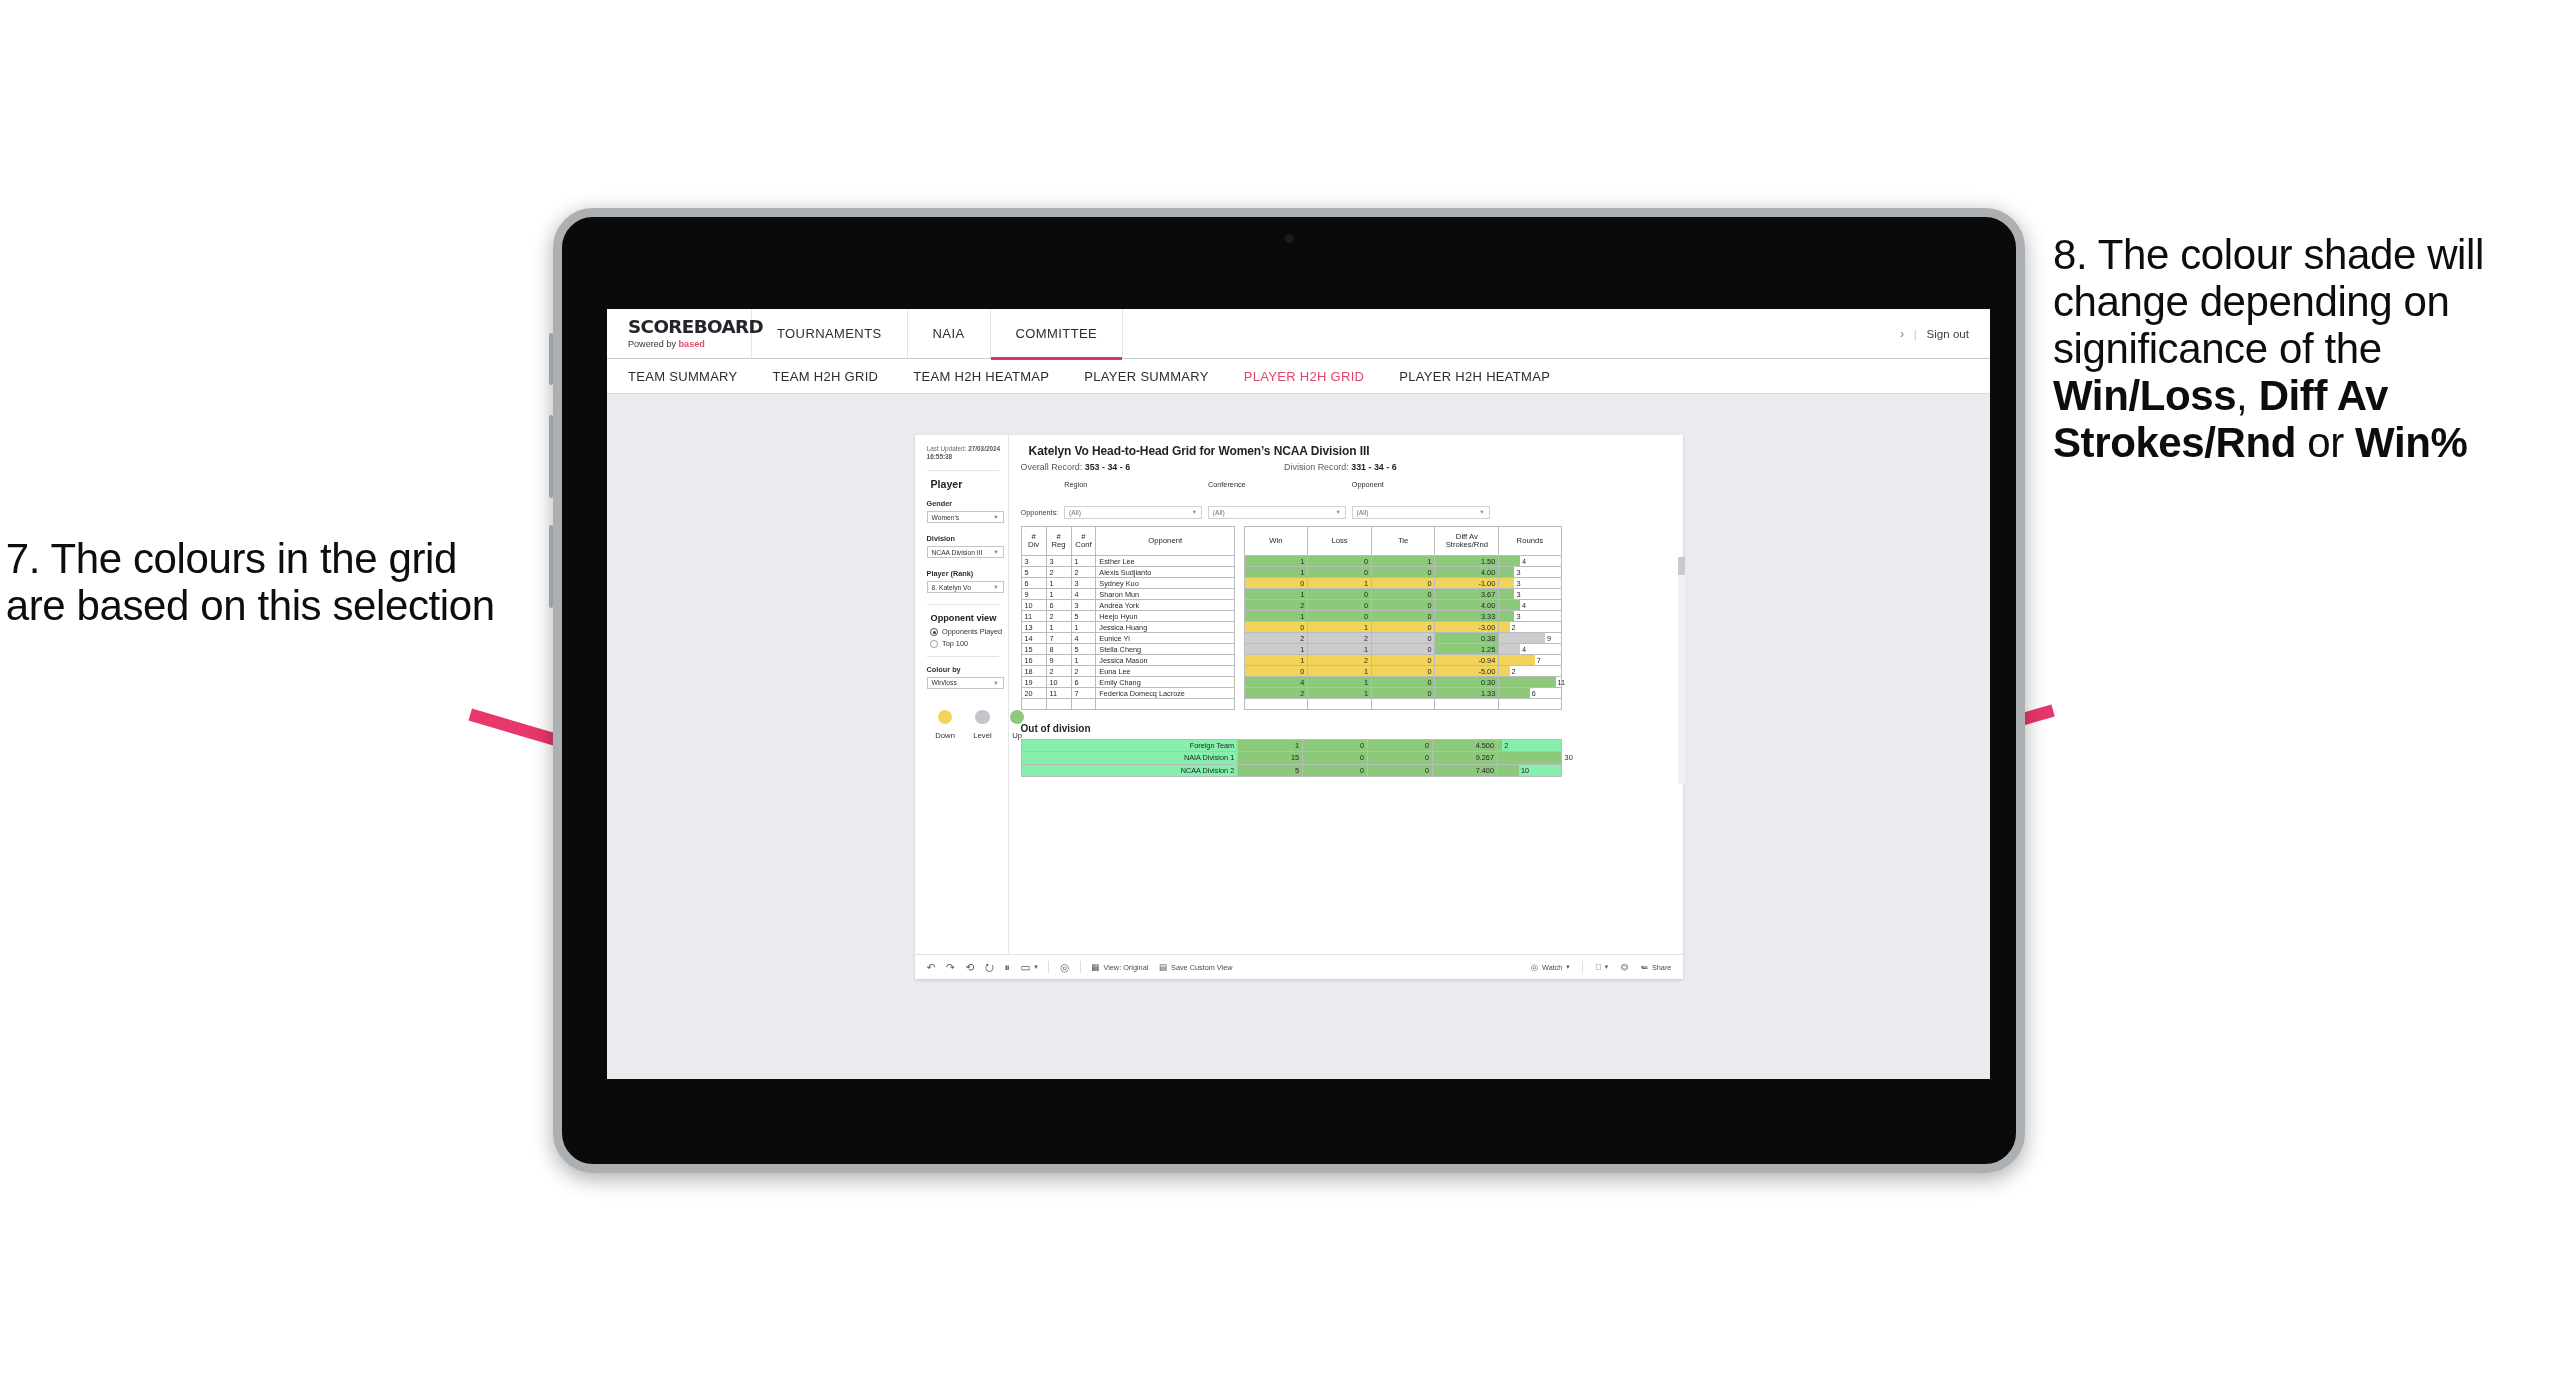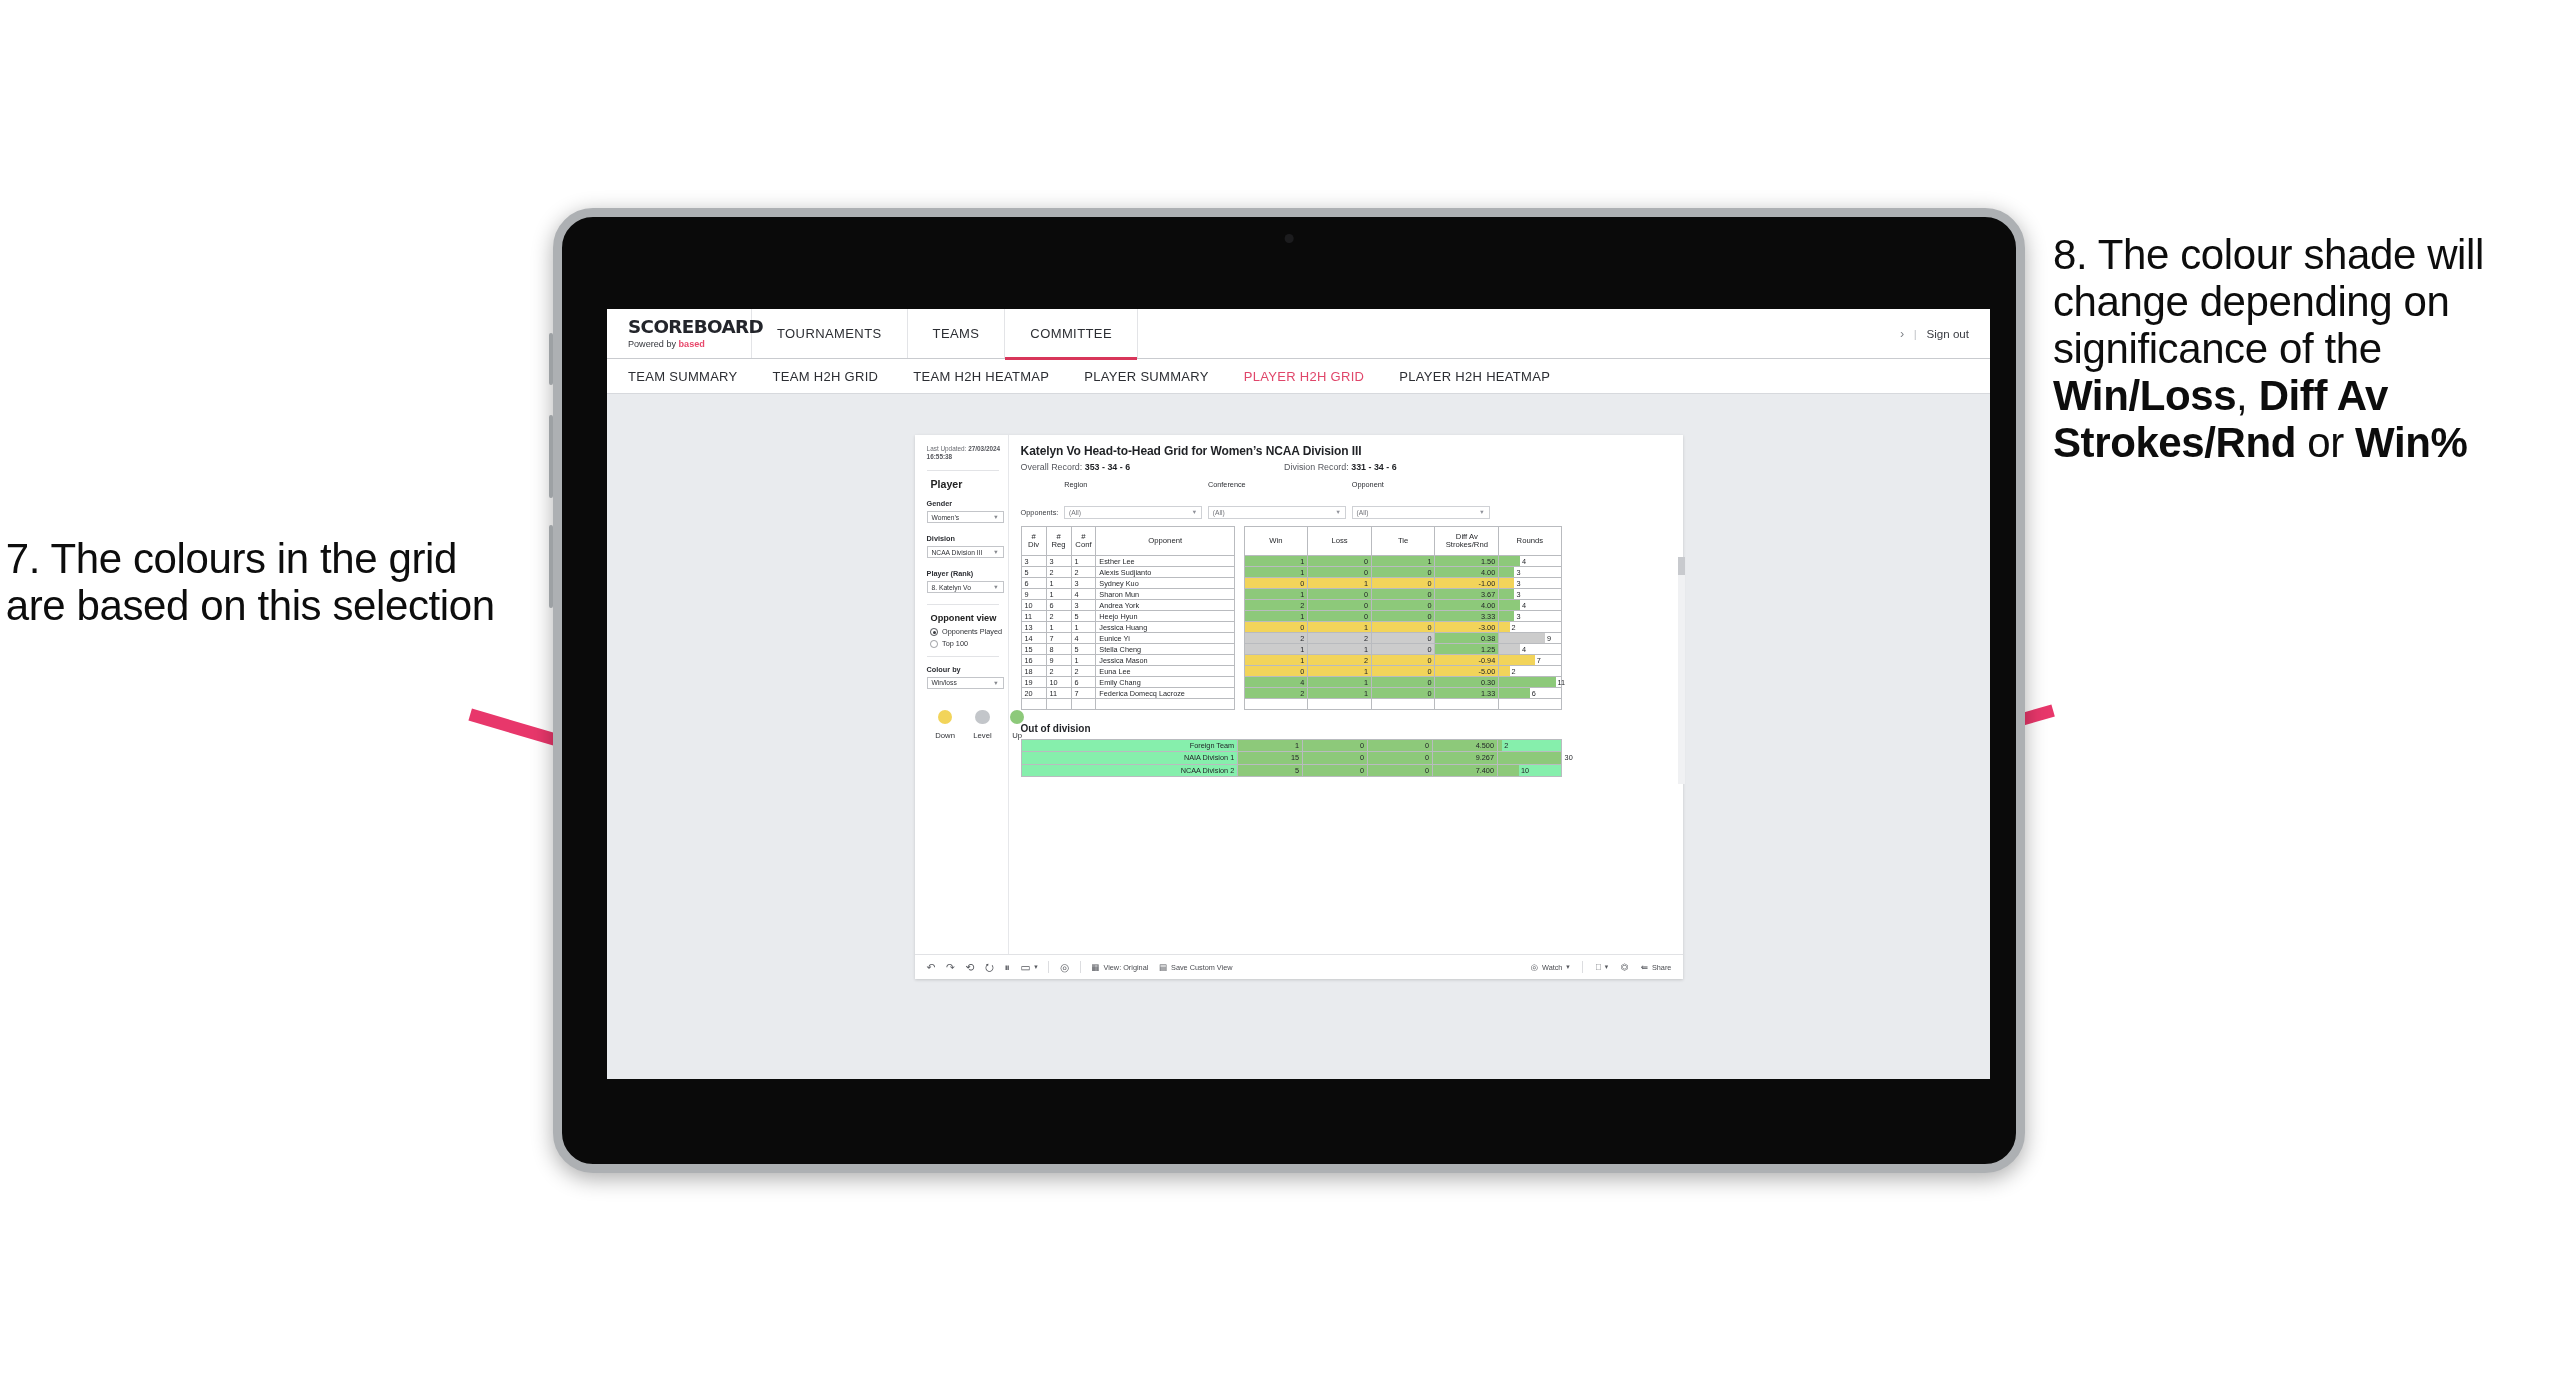--- a/index.html
+++ b/index.html
@@ -138,21 +138,21 @@
   .rdo { width: 7.7px; height: 7.7px; border-radius: 50%; border: 1.2px solid #9a9ca1; background: #fff; position: relative; }
   .rdo.on { border-color: #4a4c51; }
   .rdo.on::after { content: ""; position: absolute; left: 1.5px; top: 1.5px; width: 3.3px; height: 3.3px; border-radius: 50%; background: #3a3c41; }
   .legend { display: flex; gap: 18.3px; margin: 21px 0 0 8.7px; }
   .lg { display: flex; flex-direction: column; align-items: center; gap: 6.7px; }
   .dot { width: 14.4px; height: 14.4px; border-radius: 50%; }
   .lg-lbl { font-size: 7.7px; color: #2f3136; }
 
   
   .vmain { flex: 1; padding: 8.7px 9.6px 0 11.6px; min-width: 0; position: relative; }
-  .viz-title { font-size: 12px; font-weight: 700; color: #1f2125; letter-spacing: -0.1px; }
+  .viz-title { font-size: 12px; font-weight: 700; color: #1f2125; letter-spacing: -0.1px; margin-left: 8px; }
   .rec-row { display: flex; margin-top: 4.8px; font-size: 8.9px; color: #55575d; }
   .rec-row .v { font-weight: 700; color: #1f2125; }
   .rec-2 { margin-left: 154px; }
 
   .opp-filters { display: flex; align-items: flex-end; margin-top: 7.7px; gap: 5.8px; }
   .opp-lbl { font-size: 7.3px; color: #3a3c41; padding-bottom: 1.9px; }
   .ff { display: flex; flex-direction: column; }
   .ff-lbl { font-size: 7.3px; color: #2c2e33; margin-bottom: 17px; }
   .ff-sel {
     width: 138px; height: 12.5px; border: 1px solid #cfd1d5; background: #fff;
@@ -241,21 +241,21 @@
     <div class="side-btn c"></div>
 
     <div class="screen">
 
       <div class="topnav">
         <div class="brand">
           <div class="brand-title">SCOREBOARD</div>
           <div class="brand-sub"><span>Powered by </span><span class="clippd">based</span></div>
         </div>
         <div class="topnav-item">TOURNAMENTS</div>
-        <div class="topnav-item">TEAMS</div>
+        <div class="topnav-item">NAIA</div>
         <div class="topnav-item active">COMMITTEE</div>
         <div class="topnav-right">
           <span class="chev">›</span>
           <span class="sep">|</span>
           <span>Sign out</span>
         </div>
       </div>
 
       <div class="subnav">
         <div class="subnav-item">TEAM SUMMARY</div>

